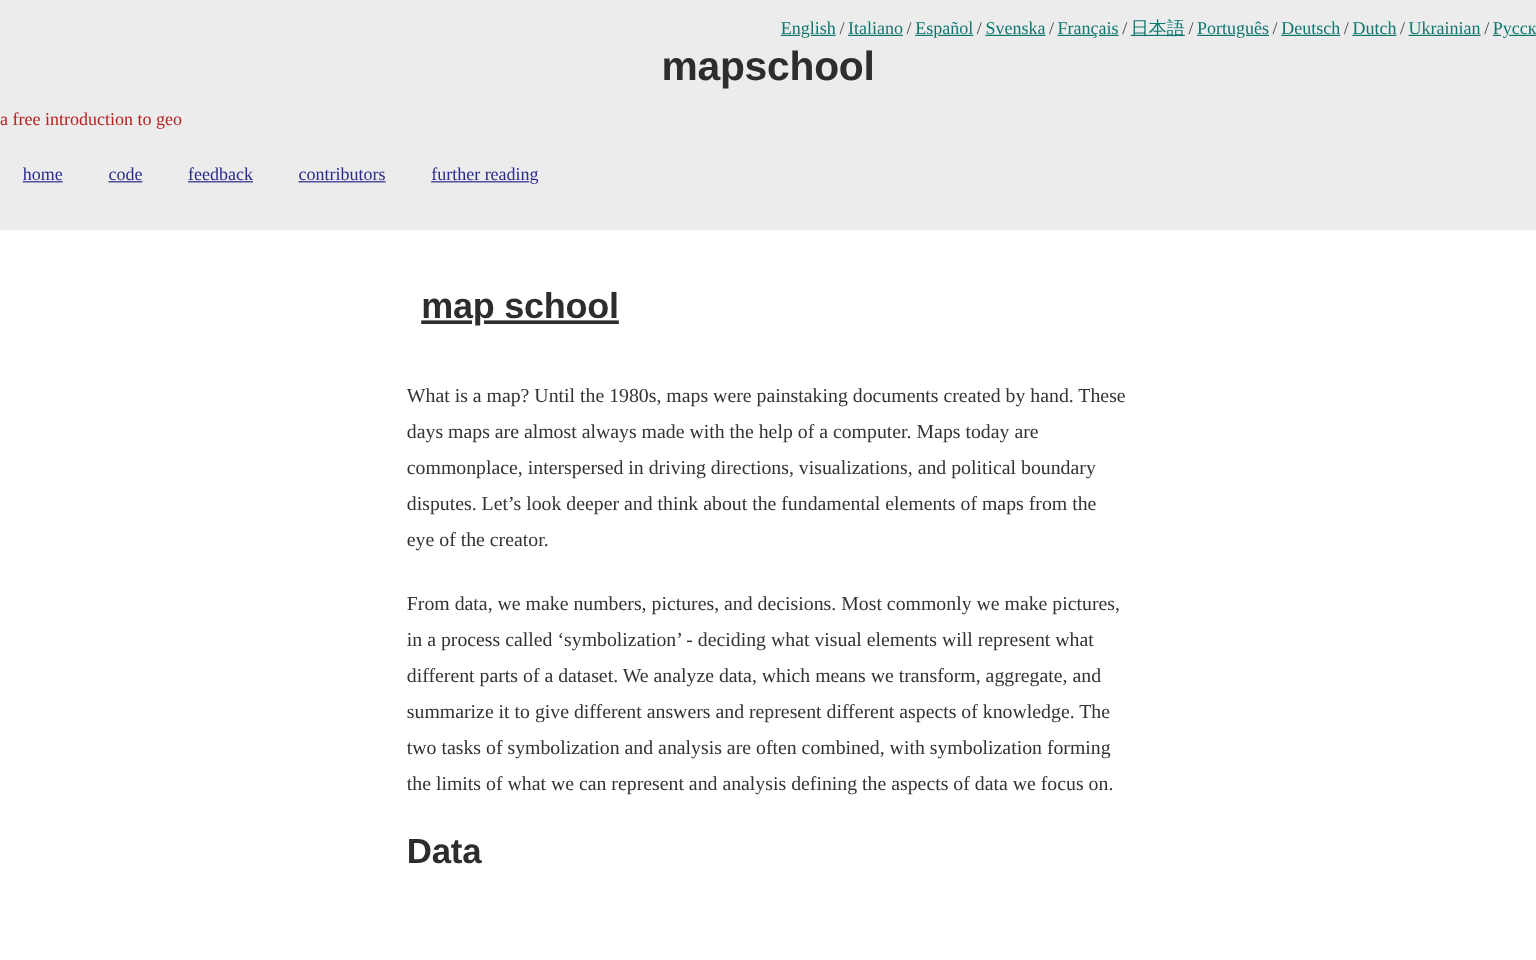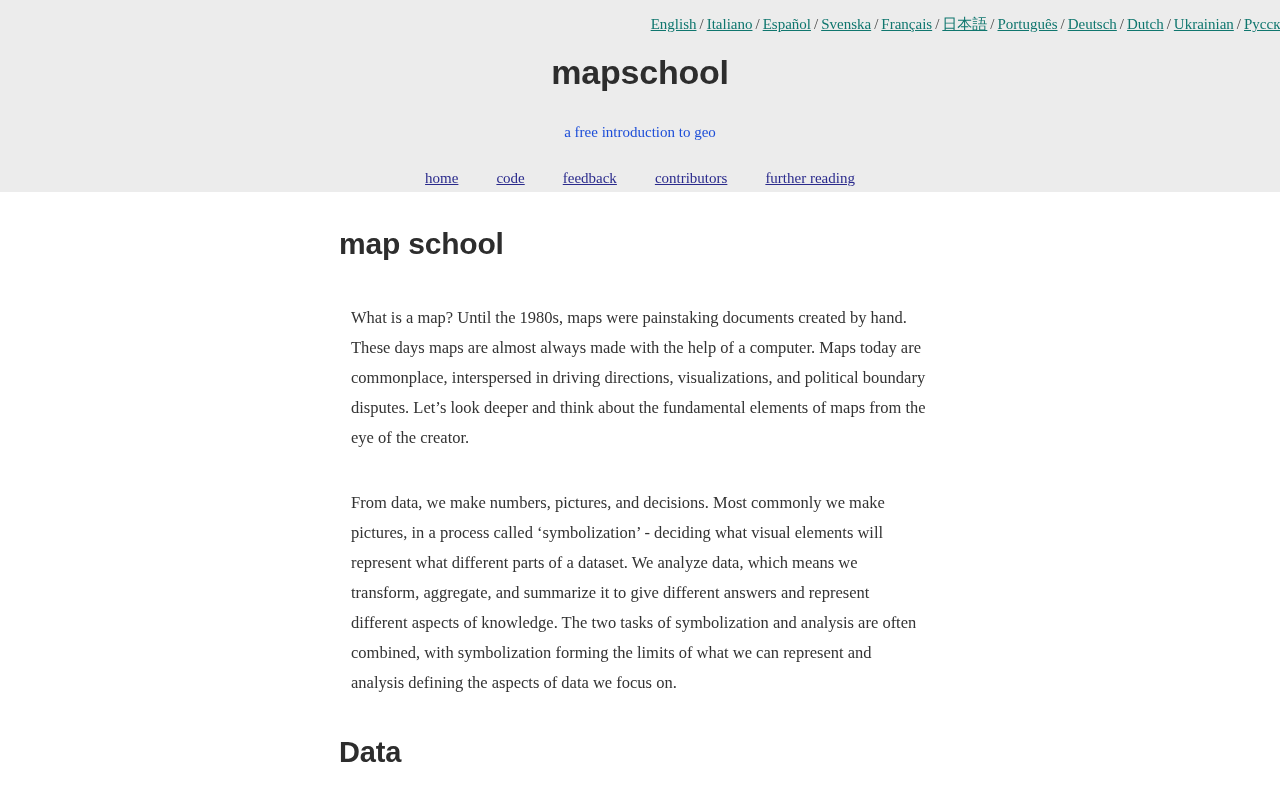--- a/index.html
+++ b/index.html
@@ -52,45 +52,45 @@
     display: inline-block;
     color: #2a2a8c;
     text-decoration: underline;
     width: 36px;
     overflow: hidden;
     vertical-align: bottom;
     white-space: nowrap;
   }
 
   .site-title {
-    margin: 16px;
+    margin: 0;
     padding-top: 36px;
     text-align: center;
     font-family: "Liberation Sans", "DejaVu Sans", sans-serif;
     font-size: 34px;
     font-weight: bold;
     letter-spacing: -0.2px;
     color: #2d2d2d;
     line-height: 40px;
   }
 
   .site-tagline {
     margin: 0;
     padding-top: 14px;
-    text-align: center;
+    text-align: left;
     font-family: "Liberation Serif", "DejaVu Serif", serif;
     font-size: 15px;
-    color: #1d4ed8;
+    color: #b91c1c;
     line-height: 20px;
   }
 
   .site-nav {
     margin: 0;
     padding-top: 26px;
-    text-align: center;
+    text-align: left;
     font-family: "Liberation Serif", "DejaVu Serif", serif;
     font-size: 15px;
     line-height: 20px;
   }
   .site-nav a {
     color: #2a2a8c;
     text-decoration: underline;
     margin: 0 19px;
   }
 
@@ -98,42 +98,43 @@
   .content {
     width: 600px;
     margin: 0 auto;
     padding-top: 34px;
     padding-left: 0;
     box-sizing: content-box;
     margin-left: 339px;
   }
 
   h1.page-heading {
-    margin: 0;
+    margin: 12px;
     font-family: "Liberation Sans", "DejaVu Sans", sans-serif;
     font-size: 30px;
     font-weight: bold;
     color: #2d2d2d;
     line-height: 36px;
     letter-spacing: -0.2px;
+    text-decoration: underline;
   }
 
   h2.section-heading {
     margin: 0;
     padding-top: 24px;
     font-family: "Liberation Sans", "DejaVu Sans", sans-serif;
     font-size: 29px;
     font-weight: bold;
     color: #2d2d2d;
     line-height: 36px;
     letter-spacing: -0.2px;
   }
 
   p.body-text {
-    margin: 12px;
+    margin: 0;
     padding-top: 23px;
     font-family: "Liberation Serif", "DejaVu Serif", serif;
     font-size: 16.5px;
     line-height: 30px;
     color: #333333;
     text-align: left;
   }
   p.body-text.first {
     padding-top: 29px;
   }

